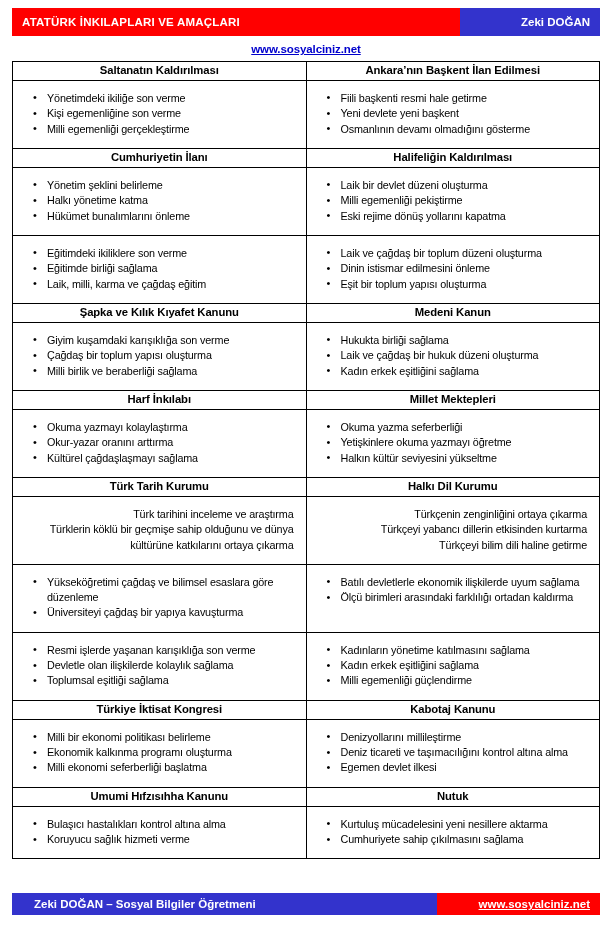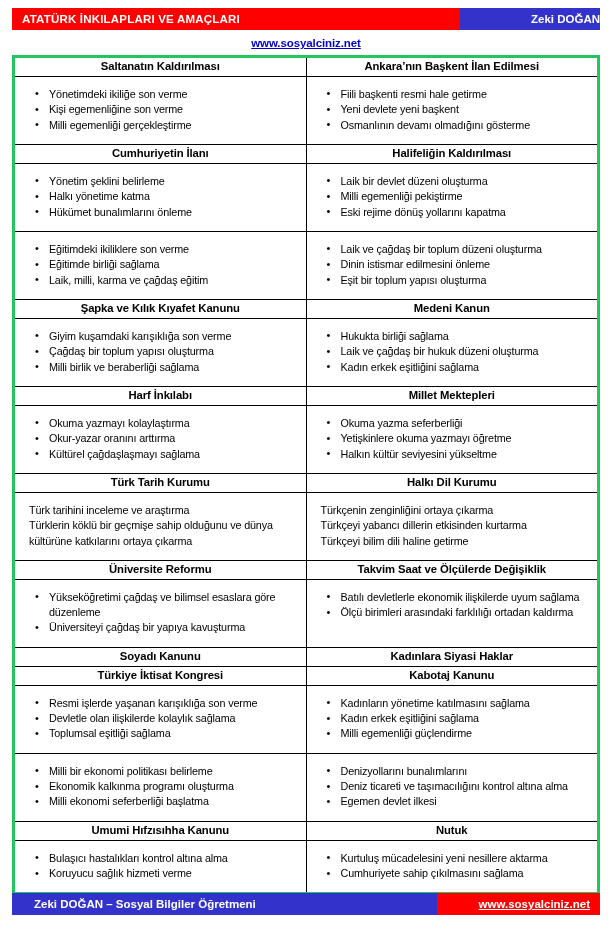--- a/index.html
+++ b/index.html
@@ -21,21 +21,21 @@
     width: 612px;
     height: 931px;
     box-sizing: border-box;
     padding: 0 12px;
   }
 
   
   .header-bar {
     display: flex;
     width: 100%;
-    height: 22px;
+    height: 28px;
     margin-top: 8px;
     overflow: hidden;
   }
   .header-left {
     background: #FF0000;
     flex: 0 0 448px;
     display: flex;
     align-items: center;
     padding-left: 10px;
     box-sizing: border-box;
@@ -46,20 +46,21 @@
     font-size: 11.5px;
     letter-spacing: 0.2px;
     white-space: nowrap;
   }
   .header-right {
     background: #3333CC;
     flex: 1 1 auto;
     display: flex;
     align-items: center;
     justify-content: flex-end;
+    padding-right: 10px;
     box-sizing: border-box;
   }
   .header-right span {
     color: #ffffff;
     font-weight: bold;
     font-size: 11.5px;
     white-space: nowrap;
   }
 
   
@@ -74,21 +75,21 @@
     font-size: 11.5px;
     text-decoration: underline;
     letter-spacing: -0.1px;
   }
 
   
   .reform-table {
     width: 100%;
     border-collapse: collapse;
     table-layout: fixed;
-    border: 3px solid #22c55e;
+    border: 1px solid #22c55e;
   }
   .reform-table td {
     border: 1px solid #000000;
     vertical-align: top;
     padding: 0;
     width: 50%;
   }
   .cell-title {
     text-align: center;
     font-weight: bold;
@@ -115,20 +116,21 @@
   ul.aims li::before {
     content: "\2022";
     position: absolute;
     left: 8px;
     top: -0.5px;
     font-size: 11px;
     line-height: 1.42;
   }
   ul.aims.nobullet li {
     padding-left: 2px;
+    text-align: right;
   }
   ul.aims.nobullet li::before {
     content: "";
   }
 
   
   .footer-bar {
     position: absolute;
     left: 12px;
     right: 12px;
@@ -342,58 +344,34 @@
               <ul class="aims nobullet">
                 <li>Türkçenin zenginliğini ortaya çıkarma</li>
                 <li>Türkçeyi yabancı dillerin etkisinden kurtarma</li>
                 <li>Türkçeyi bilim dili haline getirme</li>
               </ul>
             </div>
           </td>
         </tr>
         <tr>
           <td>
-            <div class="cell-title">Üniversite Reformu</div>
-          </td>
-          <td>
-            <div class="cell-title">Takvim Saat ve Ölçülerde Değişiklik</div>
-          </td>
-        </tr>
-        <tr>
-          <td>
             <div class="cell-body">
               <ul class="aims">
                 <li>Yükseköğretimi çağdaş ve bilimsel esaslara göre düzenleme</li>
                 <li>Üniversiteyi çağdaş bir yapıya kavuşturma</li>
               </ul>
             </div>
           </td>
           <td>
             <div class="cell-body">
               <ul class="aims">
                 <li>Batılı devletlerle ekonomik ilişkilerde uyum sağlama</li>
                 <li>Ölçü birimleri arasındaki farklılığı ortadan kaldırma</li>
               </ul>
             </div>
-          </td>
-        </tr>
-        <tr>
-          <td>
-            <div class="cell-title">Soyadı Kanunu</div>
-          </td>
-          <td>
-            <div class="cell-title">Kadınlara Siyasi Haklar</div>
-          </td>
-        </tr>
-        <tr>
-          <td>
-            <div class="cell-title">Türkiye İktisat Kongresi</div>
-          </td>
-          <td>
-            <div class="cell-title">Kabotaj Kanunu</div>
           </td>
         </tr>
         <tr>
           <td>
             <div class="cell-body">
               <ul class="aims">
                 <li>Resmi işlerde yaşanan karışıklığa son verme</li>
                 <li>Devletle olan ilişkilerde kolaylık sağlama</li>
                 <li>Toplumsal eşitliği sağlama</li>
               </ul>
@@ -404,32 +382,40 @@
               <ul class="aims">
                 <li>Kadınların yönetime katılmasını sağlama</li>
                 <li>Kadın erkek eşitliğini sağlama</li>
                 <li>Milli egemenliği güçlendirme</li>
               </ul>
             </div>
           </td>
         </tr>
         <tr>
           <td>
+            <div class="cell-title">Türkiye İktisat Kongresi</div>
+          </td>
+          <td>
+            <div class="cell-title">Kabotaj Kanunu</div>
+          </td>
+        </tr>
+        <tr>
+          <td>
             <div class="cell-body">
               <ul class="aims">
                 <li>Milli bir ekonomi politikası belirleme</li>
                 <li>Ekonomik kalkınma programı oluşturma</li>
                 <li>Milli ekonomi seferberliği başlatma</li>
               </ul>
             </div>
           </td>
           <td>
             <div class="cell-body">
               <ul class="aims">
-                <li>Denizyollarını bunalımlarını</li>
+                <li>Denizyollarını millileştirme</li>
                 <li>Deniz ticareti ve taşımacılığını kontrol altına alma</li>
                 <li>Egemen devlet ilkesi</li>
               </ul>
             </div>
           </td>
         </tr>
         <tr>
           <td>
             <div class="cell-title">Umumi Hıfzısıhha Kanunu</div>
           </td>

